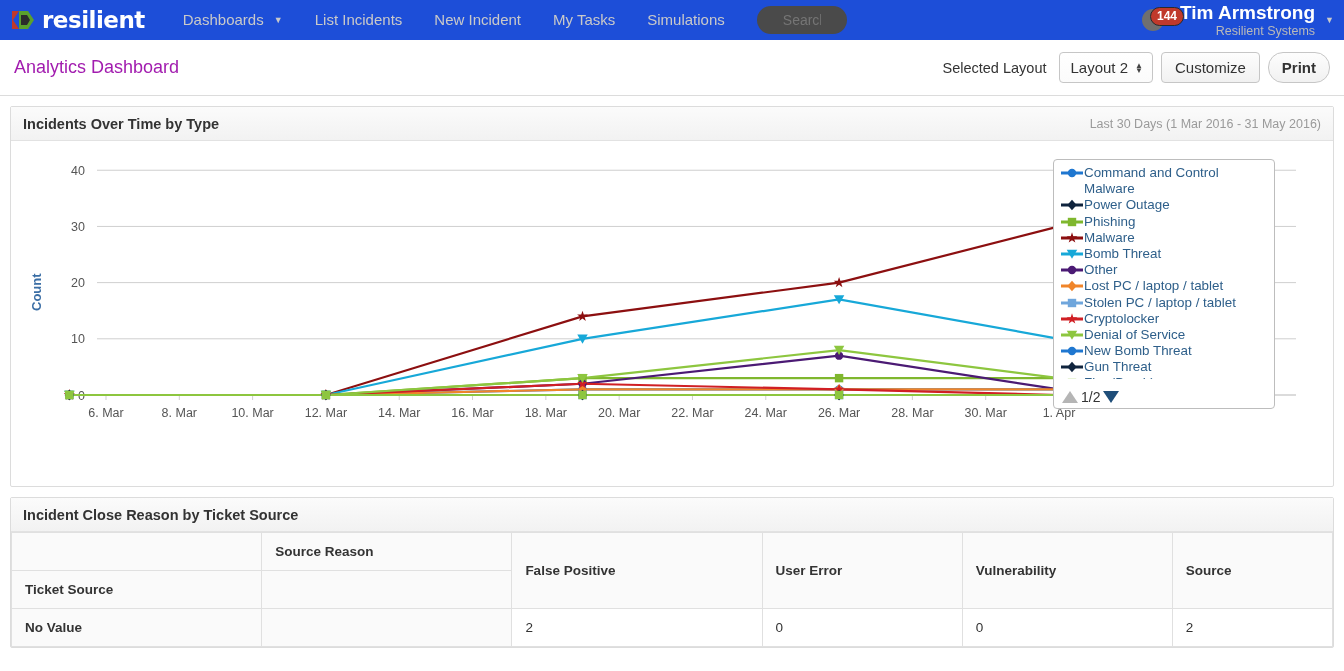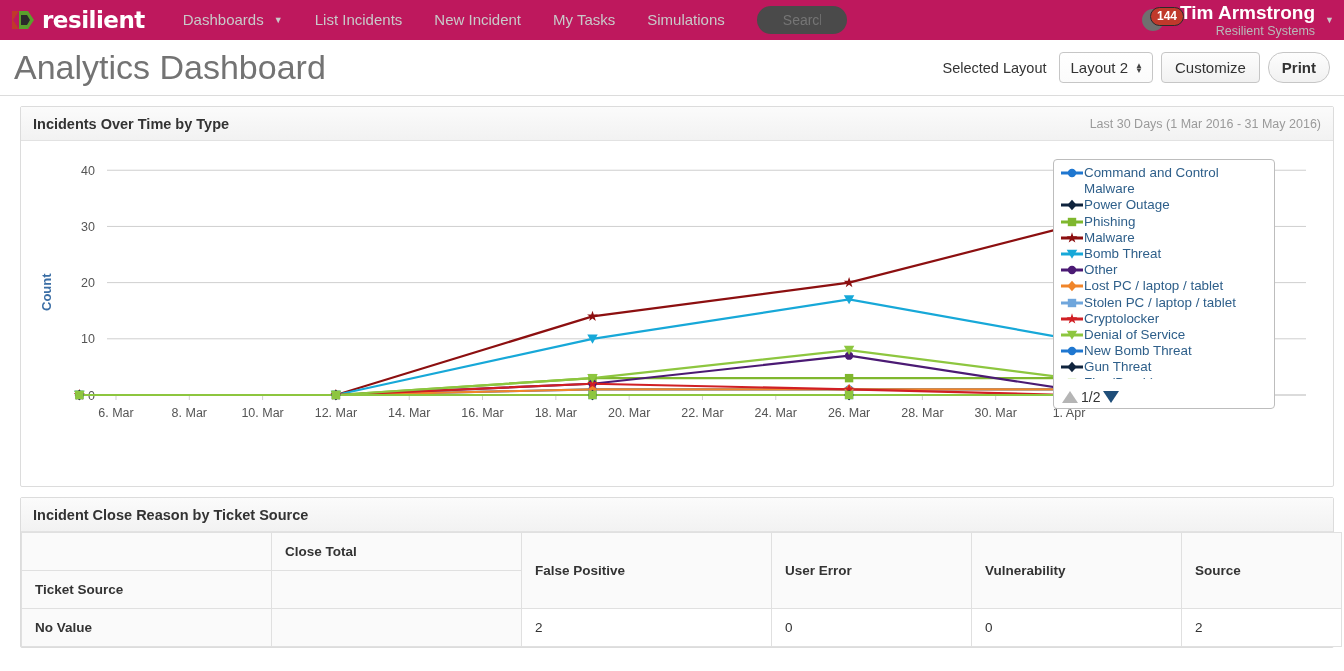--- a/index.html
+++ b/index.html
@@ -6,21 +6,21 @@
   html, body { margin:0; padding:0; }
   body {
     width:1344px; height:671px;
     font-family:"Liberation Sans", sans-serif;
     background:#ffffff; color:#333;
     overflow:hidden;
   }
 
   
   .navbar {
-    height:40px; background:#be185d; display:flex; align-items:center;
+    height:40px; background:#1d4ed8; display:flex; align-items:center;
     padding:0 10px; position:relative;
   }
   .logo { display:flex; align-items:center; margin-right:22px; }
   .logo-mark { width:28px; height:22px; margin-right:4px; position:relative; }
   .logo-text {
     color:#ffffff; font-size:23px; font-weight:700; letter-spacing:-0.5px;
     font-family:"DejaVu Sans", sans-serif;
   }
   .nav-items { display:flex; align-items:center; gap:0px; }
   .nav-item {
@@ -54,21 +54,21 @@
   .user-block { line-height:1.15; text-align:right; }
   .user-name { color:#ffffff; font-size:19px; font-weight:700; }
   .user-org  { color:#b9b9b9; font-size:12.5px; }
   .user-caret { color:#c9c9c9; font-size:9px; margin-left:2px; }
 
   
   .page-header {
     height:56px; display:flex; align-items:center; padding:0 14px;
     border-bottom:1px solid #dcdcdc; background:#fff;
   }
-  .page-title { font-size:34px; color:#737373; font-weight:400; }
+  .page-title { font-size:18px; color:#a21caf; font-weight:400; }
   .header-actions {
     margin-left:auto; display:flex; align-items:center; gap:8px;
   }
   .sel-layout-label { font-size:14.5px; color:#333; margin-right:4px; }
   .btn {
     background:linear-gradient(#fdfdfd,#f1f1f1);
     border:1px solid #c6c6c6; border-radius:4px;
     font-size:15px; color:#333; padding:6px 13px; cursor:pointer;
     font-family:"Liberation Sans", sans-serif;
   }
@@ -76,21 +76,21 @@
   .select-box {
     background:linear-gradient(#ffffff,#fbfbfb);
     border:1px solid #c6c6c6; border-radius:4px;
     font-size:15px; color:#333; padding:6px 9px 6px 11px; cursor:pointer;
     display:flex; align-items:center; gap:7px;
   }
   .spinner-arrows { display:flex; flex-direction:column; line-height:5px; font-size:8px; color:#444;}
 
   
   .panel {
-    margin:10px 10px 0 20px; border:1px solid #dcdcdc; background:#fff;
+    margin:10px 10px 0 10px; border:1px solid #dcdcdc; background:#fff;
     border-radius:2px;
   }
   .panel-head {
     height:34px; display:flex; align-items:center; padding:0 12px;
     background:linear-gradient(#fbfbfb,#f2f2f2); border-bottom:1px solid #e2e2e2;
   }
   .panel-title { font-size:14.5px; font-weight:700; color:#333; }
   .panel-meta { margin-left:auto; font-size:12.5px; color:#9a9a9a; }
   .panel-body { position:relative; }
 
@@ -432,21 +432,21 @@
         <col style="width:250px">
           <col style="width:250px">
           <col style="width:250px">
         <col style="width:200px">
           <col style="width:210px">
           <col style="width:160px">
       </colgroup>
       <thead>
         <tr>
           <th class="corner-a"></th>
-          <th class="corner-a">Close Total</th>
+          <th class="corner-a">Source Reason</th>
           <th rowspan="2">False Positive</th>
           <th rowspan="2">User Error</th>
           <th rowspan="2">Vulnerability</th>
           <th rowspan="2">Source</th>
         </tr>
         <tr>
           <th class="corner-b">Ticket Source</th>
           <th class="corner-b"></th>
         </tr>
       </thead>

